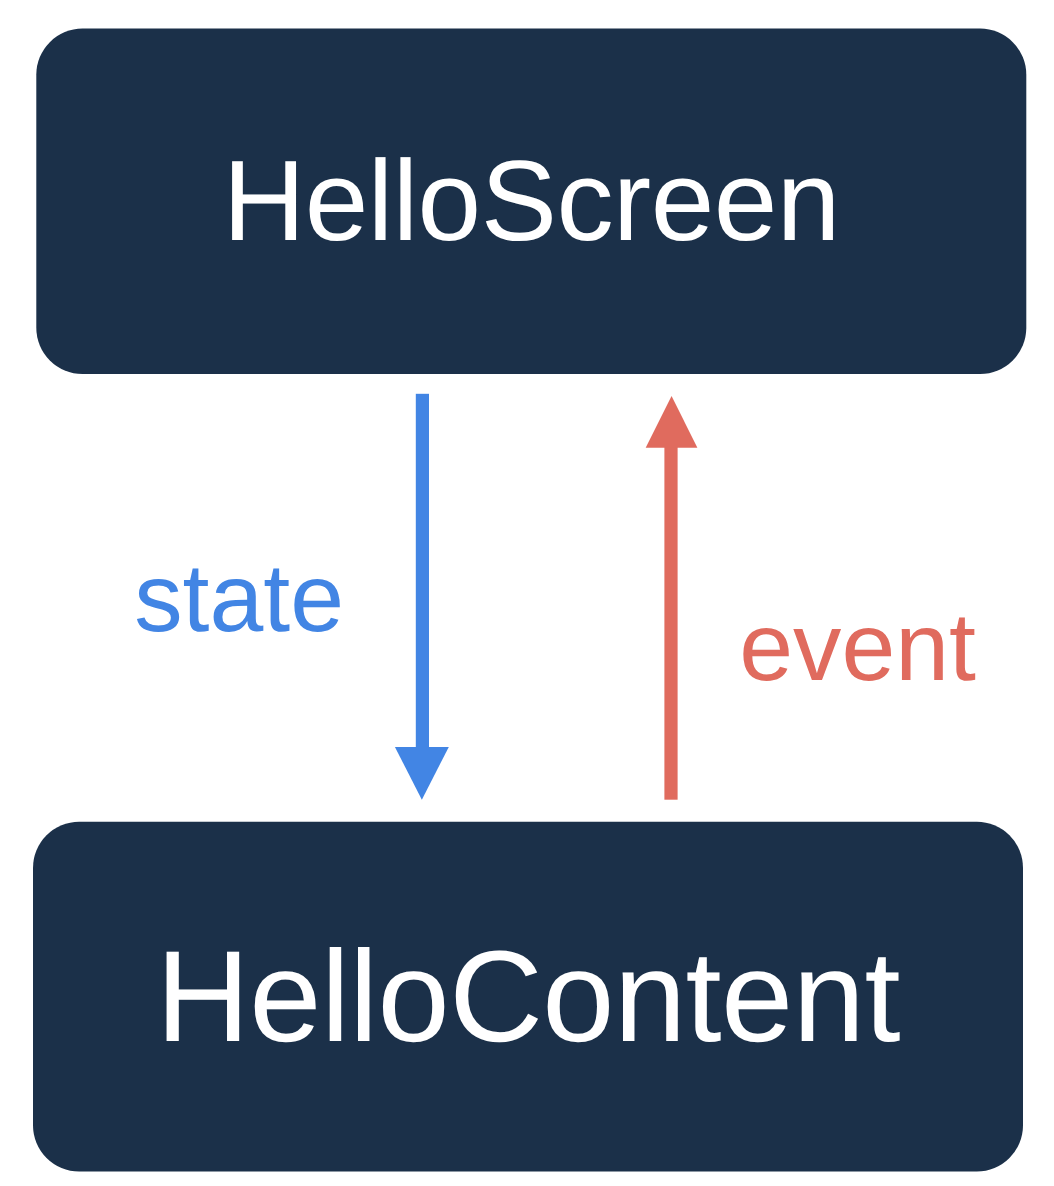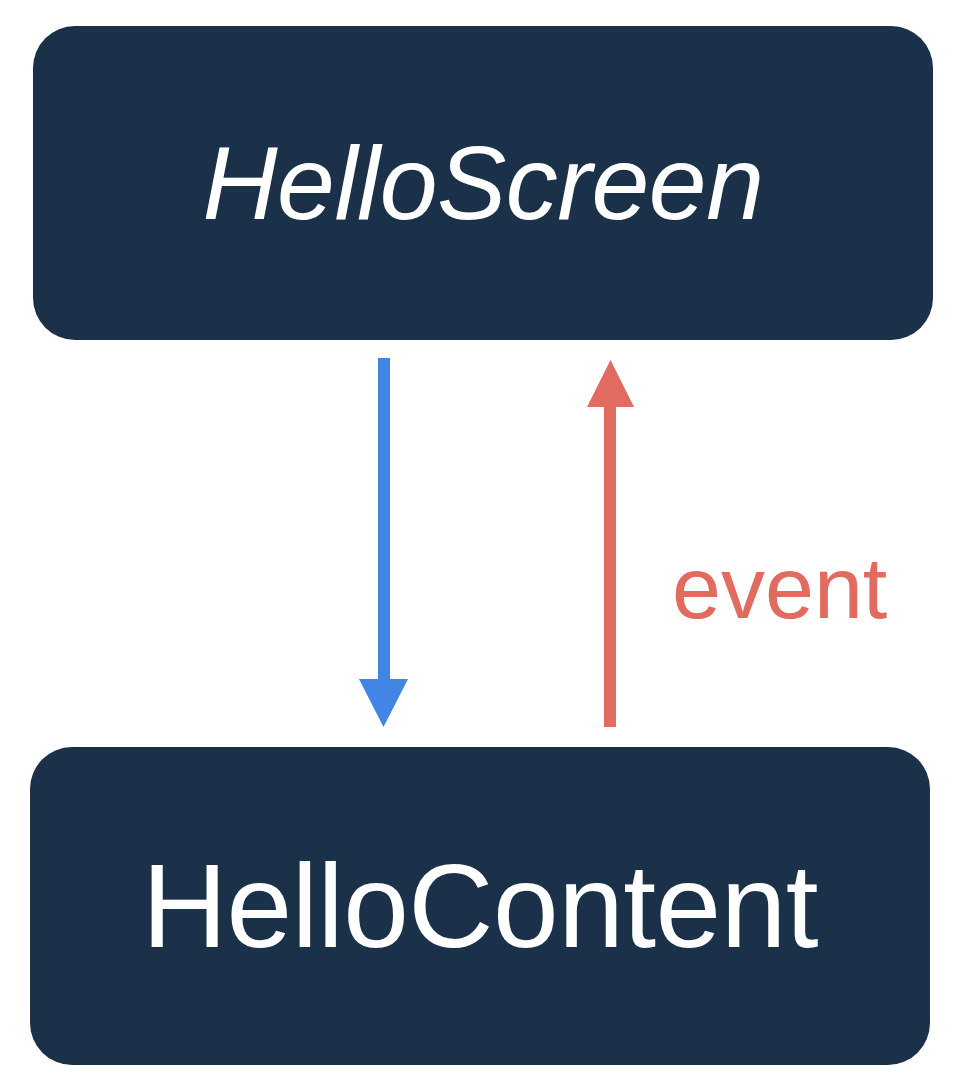--- a/index.html
+++ b/index.html
@@ -36,21 +36,20 @@
     letter-spacing: -0.5px;
     white-space: nowrap;
     line-height: 1;
   }
 
   #node-screen {
     left: 33px;
     top: 26px;
     width: 900px;
     height: 314px;
-    font-style: italic;
   }
   #node-screen .node-label {
     font-size: 104px;
   }
 
   #node-content {
     left: 30px;
     top: 747px;
     width: 900px;
     height: 318px;
@@ -105,20 +104,21 @@
       <rect id="state-shaft" x="378" y="358" width="12" height="322" fill="#4285e4"></rect>
       <polygon id="state-head" points="359,679 408,679 383.5,727" fill="#4285e4"></polygon>
     </g>
 
     <g>
       <rect id="event-shaft" x="604" y="406" width="12" height="321" fill="#e06b5e"></rect>
       <polygon id="event-head" points="587,407 634,407 610.5,360" fill="#e06b5e"></polygon>
     </g>
   </svg>
 
+  <div id="label-state" class="edge-label" style="color: rgb(66, 133, 228);">state</div>
 
   <div id="label-event" class="edge-label" style="color: rgb(224, 107, 94);">event</div>
 
   <div id="node-content" class="node" style="background: rgb(27, 48, 73);">
     <span class="node-label" style="color: rgb(255, 255, 255);">HelloContent</span>
   </div>
 
 </div>
 
 </body></html>

